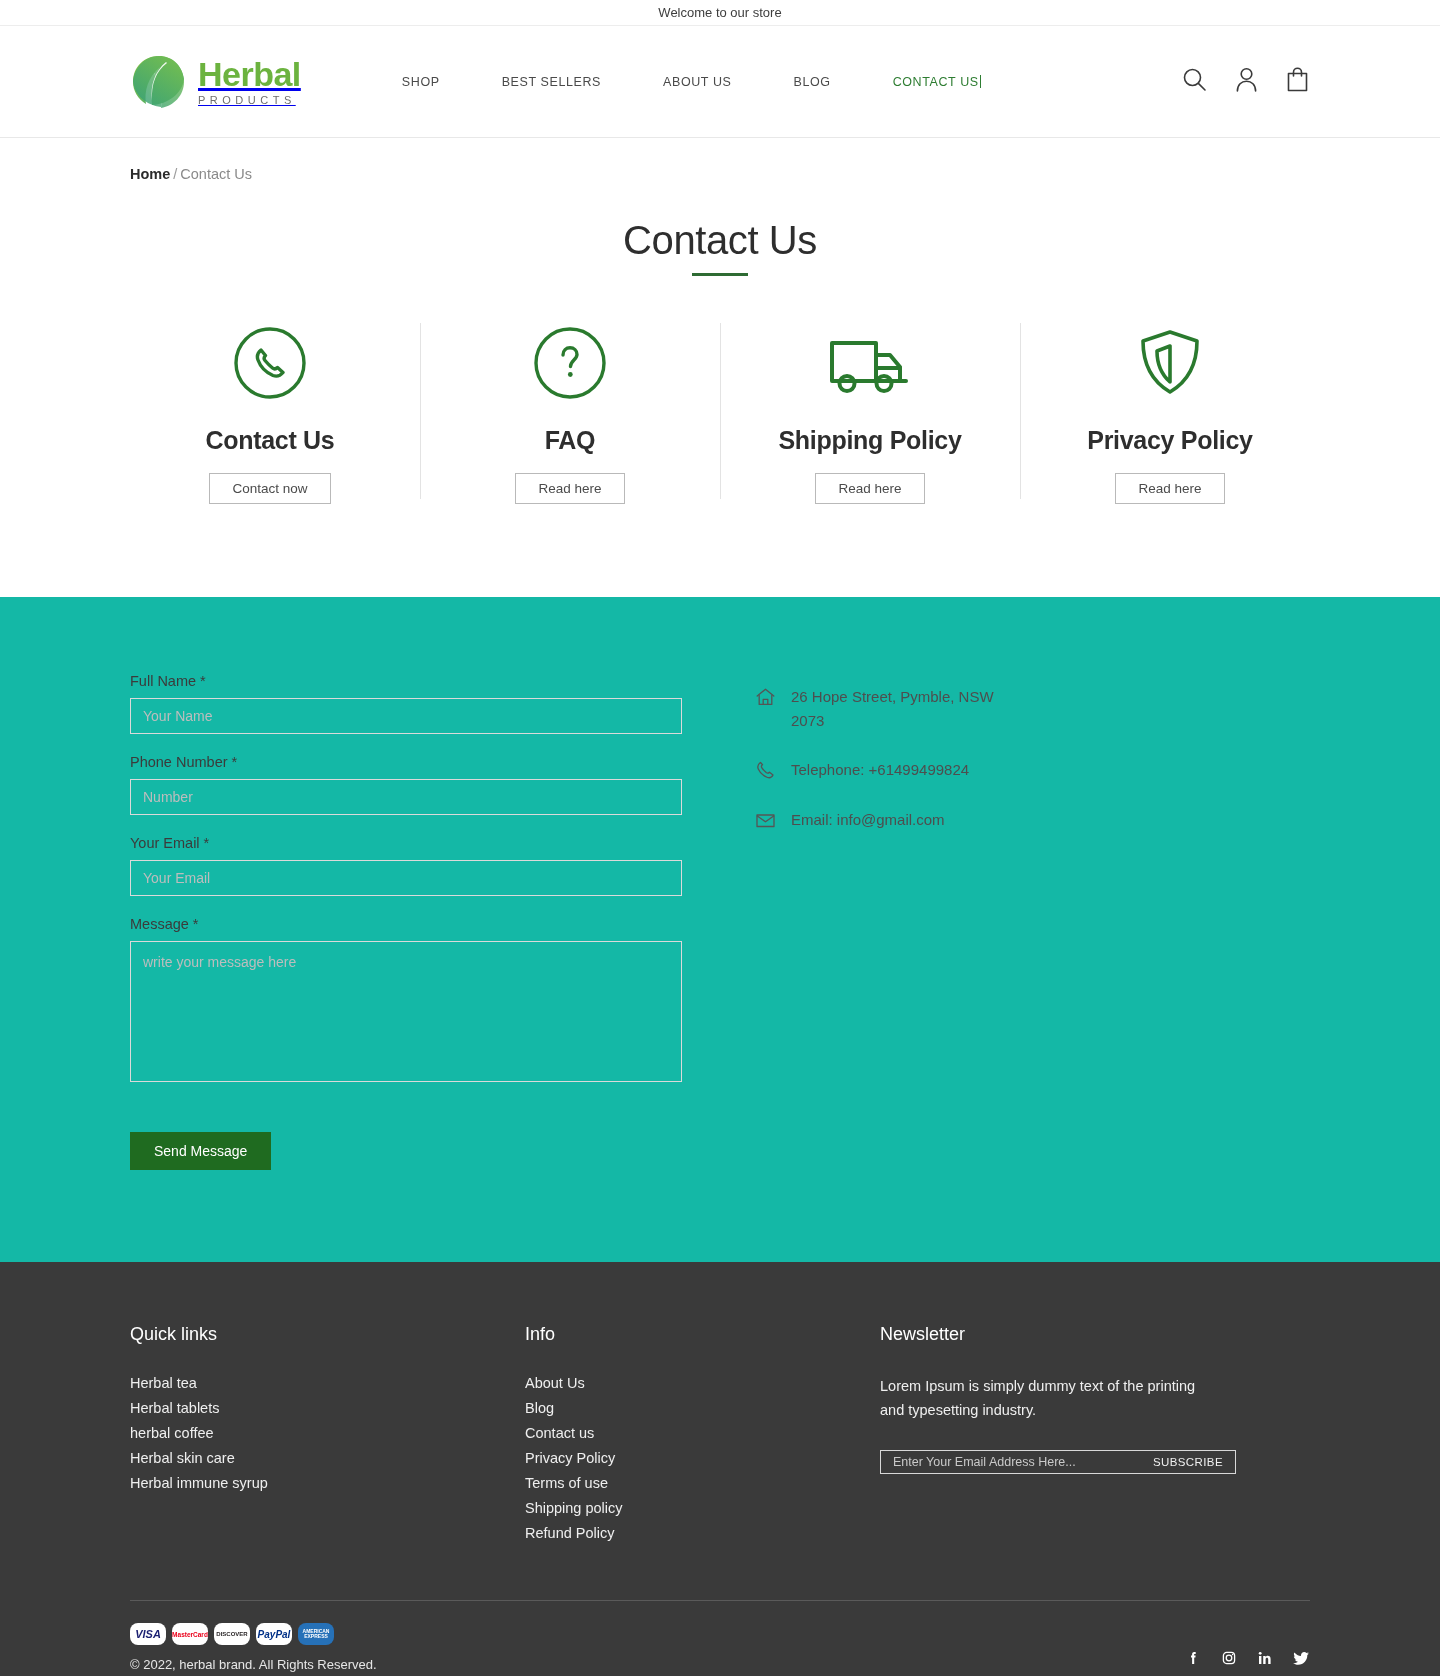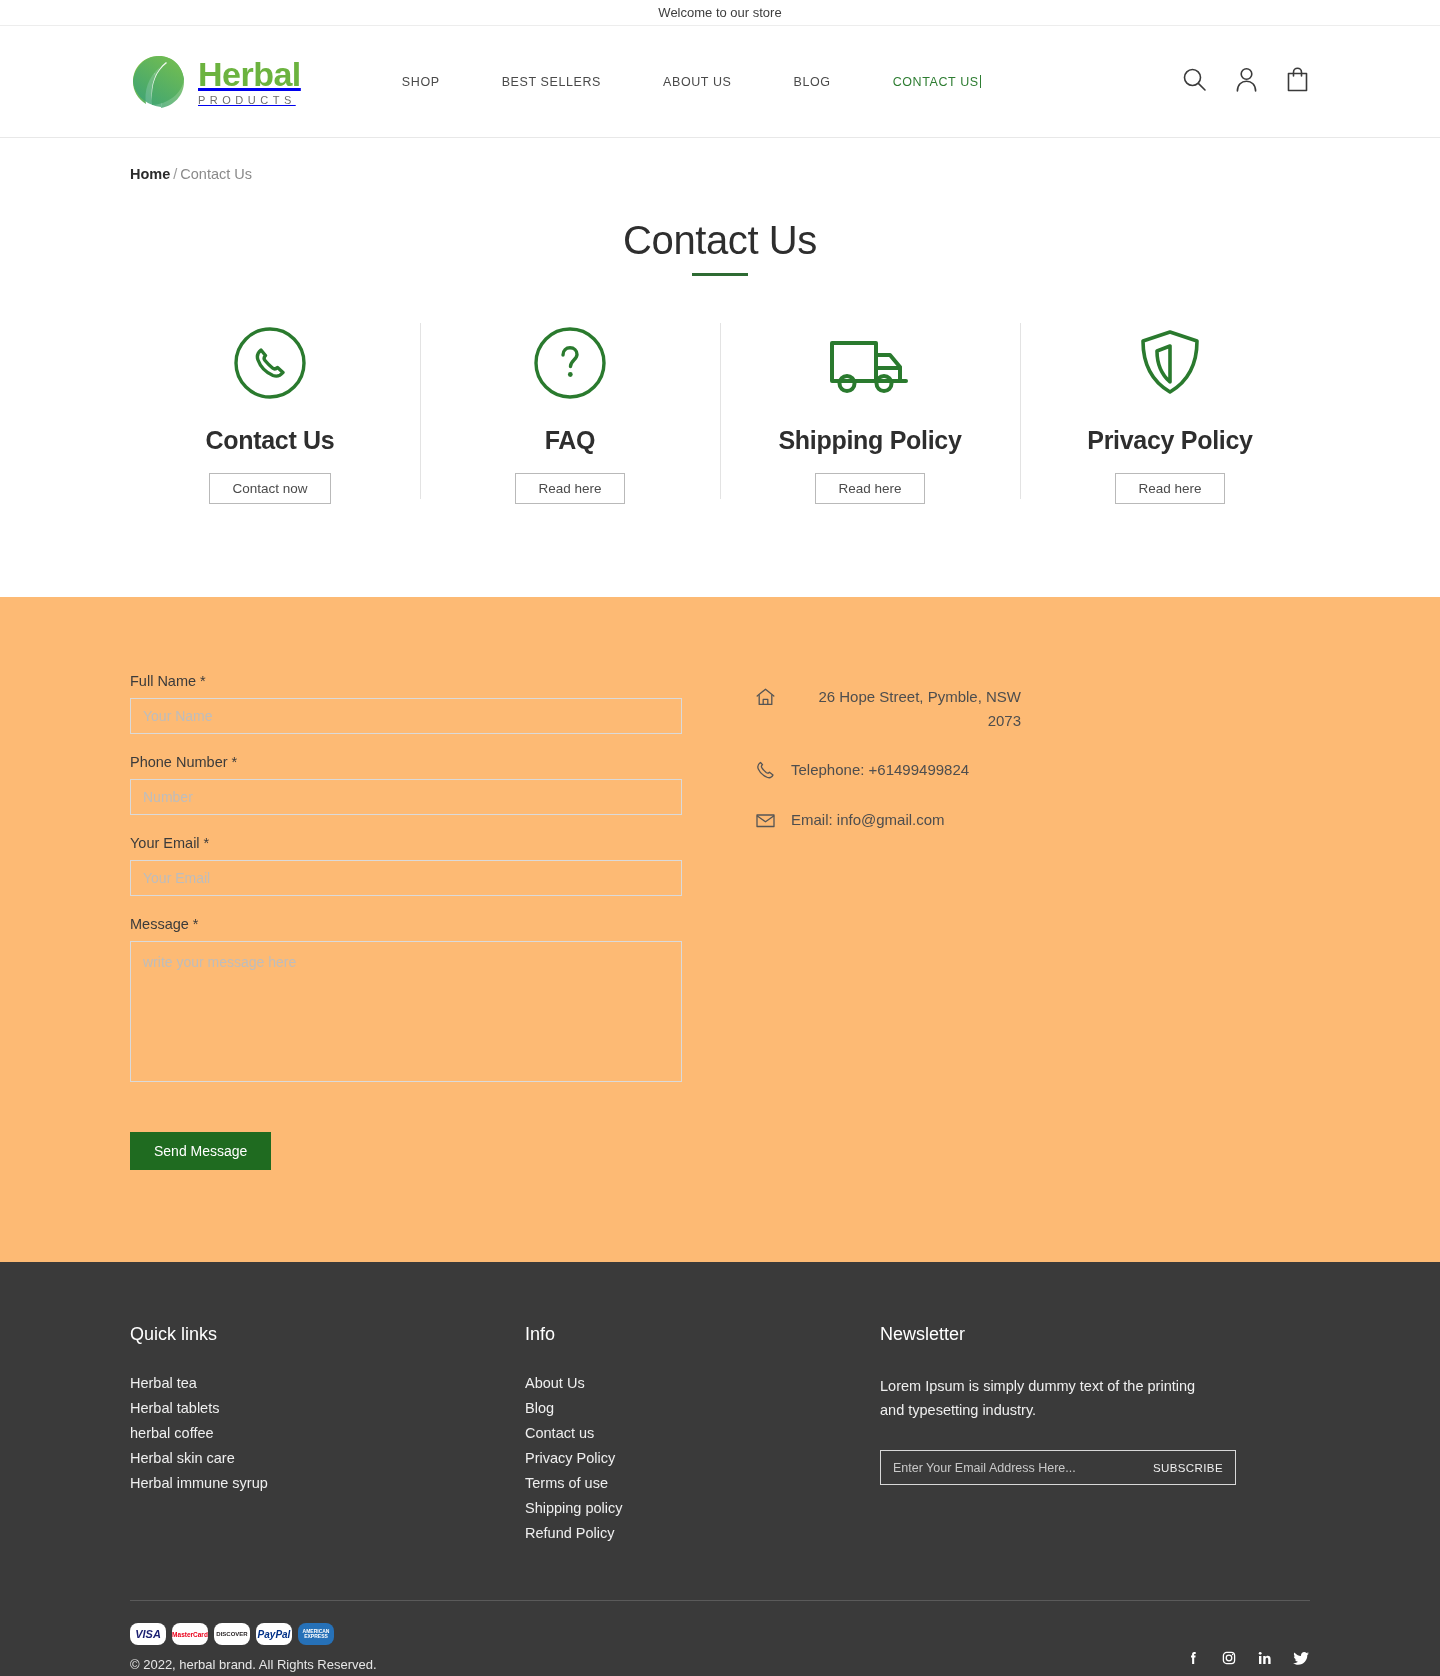--- a/index.html
+++ b/index.html
@@ -140,21 +140,21 @@
     font-size: 13.5px;
     color: #4b4b4b;
     padding: 7px 22px;
     cursor: pointer;
     font-family: inherit;
     min-width: 105px;
   }
 
   
   .contact-section {
-    background: #fdba74;
+    background: #14b8a6;
     margin-top: 93px;
     padding: 76px 130px 92px;
     display: flex;
   }
   .form-col { width: 552px; }
   .field-label {
     font-size: 14.5px;
     color: #3b3b3b;
     margin-bottom: 9px;
   }
@@ -191,21 +191,20 @@
     align-items: flex-start;
     gap: 14px;
     margin-bottom: 24px;
   }
   .info-icon { width: 22px; flex: none; padding-top: 2px; }
   .info-text {
     font-size: 15px;
     color: #4e4e4e;
     line-height: 1.63;
     max-width: 230px;
-    text-align: right;
   }
 
   
   .footer {
     background: #3a3a3a;
     color: #ffffff;
     padding: 62px 130px 0;
   }
   .footer-cols { display: flex; }
   .fcol-quick { width: 395px; }
@@ -229,21 +228,21 @@
     line-height: 1.63;
     color: #efefef;
     max-width: 330px;
     margin-bottom: 28px;
   }
   .news-form {
     display: flex;
     align-items: center;
     border: 1px solid #d8d8d8;
     width: 356px;
-    height: 35px;
+    height: 24px;
   }
   .news-input {
     flex: 1;
     background: transparent;
     border: 0;
     outline: none;
     color: #e8e8e8;
     font-family: inherit;
     font-size: 12.5px;
     padding: 0 12px;

